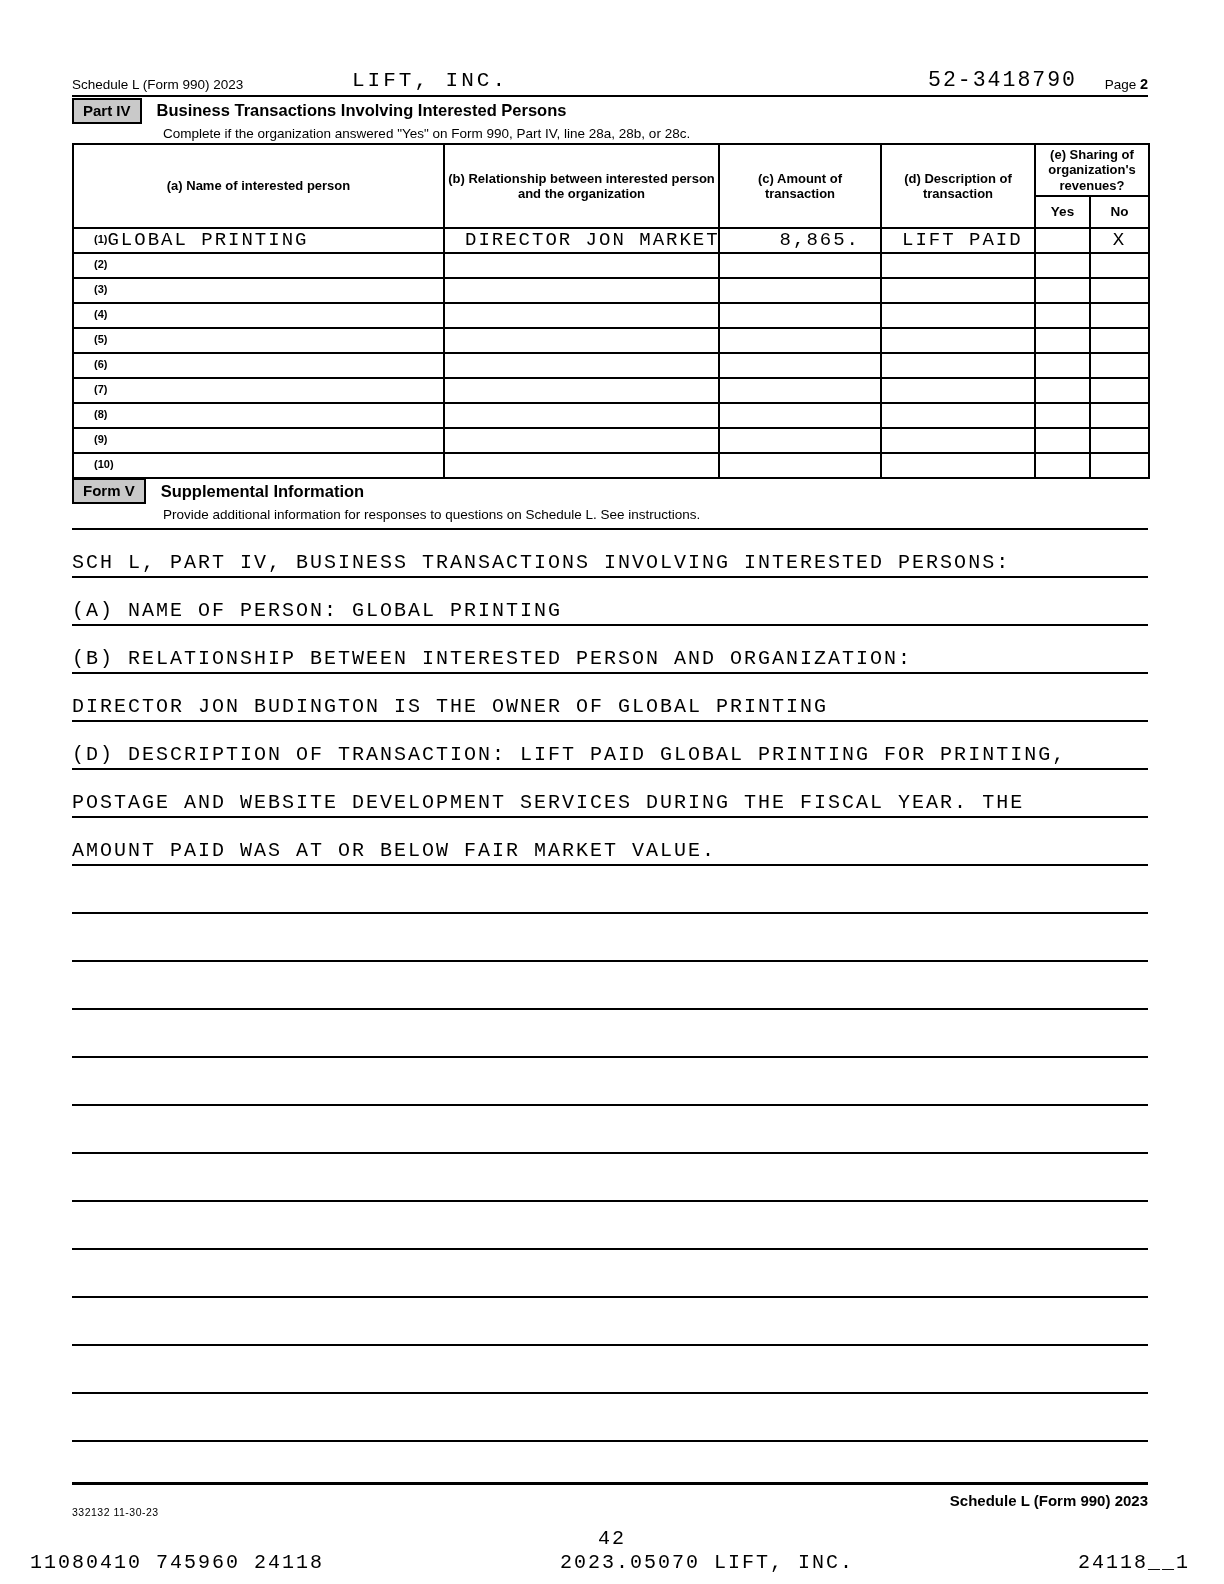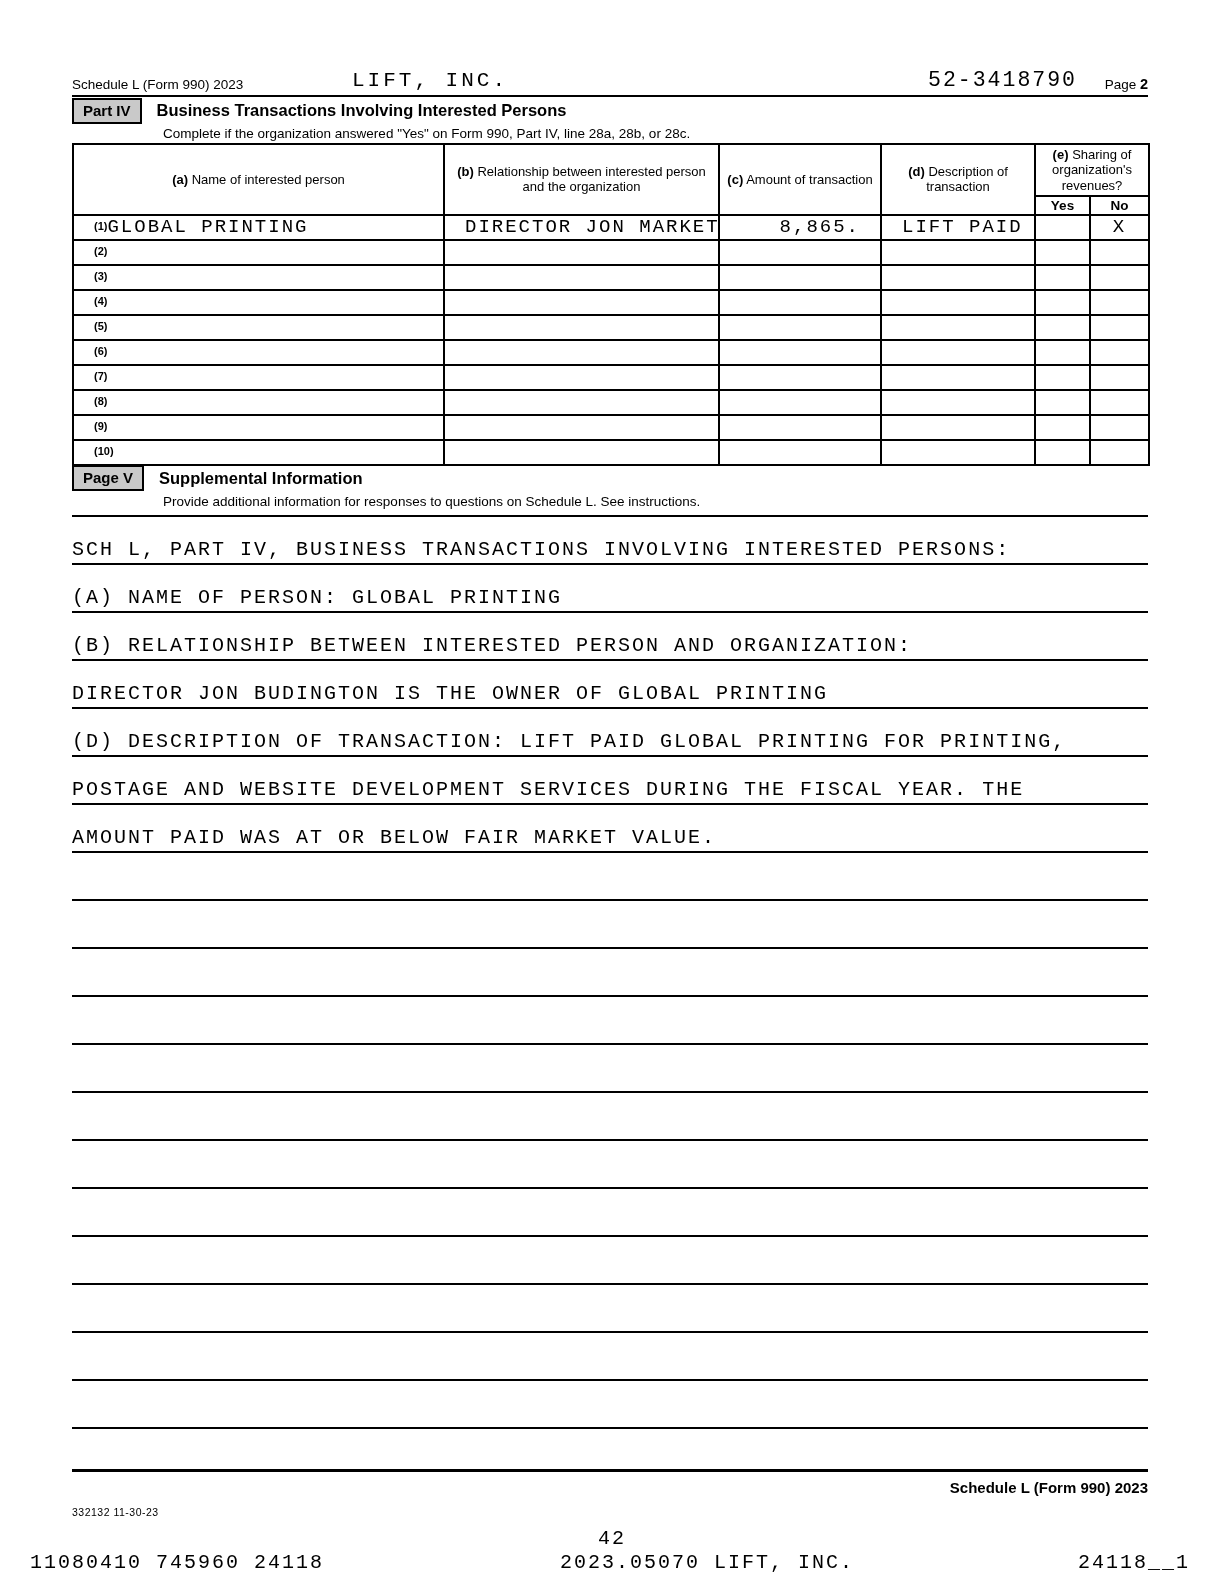--- a/index.html
+++ b/index.html
@@ -32,26 +32,26 @@
   }
   .part-title { font-weight: bold; font-size: 16.5px; margin-left: 15px; white-space: nowrap; }
 
   .subtitle { font-size: 13.5px; padding: 3px 0 2px 91px; height: 20px; white-space: nowrap; }
   .subtitle-rule { border-bottom: 2.5px solid #000; padding-bottom: 7px; height: 26px; }
 
   
   table.txn { border-collapse: collapse; table-layout: fixed; width: 1076px; margin-top: 0; }
   table.txn th, table.txn td { border: 2px solid #000; overflow: hidden; }
   table.txn th {
-    font-weight: normal; font-size: 13px; line-height: 1.18;
+    font-weight: bold; font-size: 13px; line-height: 1.18;
     text-align: center; vertical-align: middle; padding: 2px 3px;
   }
   table.txn th b { font-size: 13px; }
   th.ehead { font-size: 12.5px; padding: 1px 2px; height: 50px; }
-  tr.yesno th { font-weight: bold; font-size: 13.5px; height: 19px; padding: 0; }
+  tr.yesno th { font-weight: bold; font-size: 13.5px; height: 32px; padding: 0; }
   table.txn td { height: 25px; padding: 0 20px; vertical-align: middle; white-space: nowrap; }
   td .rownum { font-size: 11px; font-weight: bold; font-family: "Liberation Sans", sans-serif; vertical-align: 2px; }
   td .val { font-size: 19px; letter-spacing: 2px; }
   td.amt { text-align: right; }
   td.mark { text-align: center; }
 
   
   .supline {
     height: 48px; border-bottom: 2px solid #000;
     display: flex; align-items: flex-end; padding-bottom: 2px;
@@ -185,21 +185,21 @@
         <td><span class="val mono"></span></td>
         <td class="amt"><span class="val mono"></span></td>
         <td><span class="val mono"></span></td>
         <td class="mark"><span class="val mono"></span></td>
         <td class="mark"><span class="val mono"></span></td>
       </tr>
     </tbody>
       </table>
 
     <div class="part-row" style="margin-top:0;">
-      <span class="part-box">Page V</span>
+      <span class="part-box">Form V</span>
       <span class="part-title">Supplemental Information</span>
     </div>
     <div class="subtitle subtitle-rule">Provide additional information for responses to questions on Schedule L. See instructions.</div>
 
     <div class="supline mono">SCH L, PART IV, BUSINESS TRANSACTIONS INVOLVING INTERESTED PERSONS:</div>
     <div class="supline mono">(A) NAME OF PERSON: GLOBAL PRINTING</div>
     <div class="supline mono">(B) RELATIONSHIP BETWEEN INTERESTED PERSON AND ORGANIZATION:</div>
     <div class="supline mono">DIRECTOR JON BUDINGTON IS THE OWNER OF GLOBAL PRINTING</div>
     <div class="supline mono">(D) DESCRIPTION OF TRANSACTION: LIFT PAID GLOBAL PRINTING FOR PRINTING,</div>
     <div class="supline mono">POSTAGE AND WEBSITE DEVELOPMENT SERVICES DURING THE FISCAL YEAR. THE</div>

